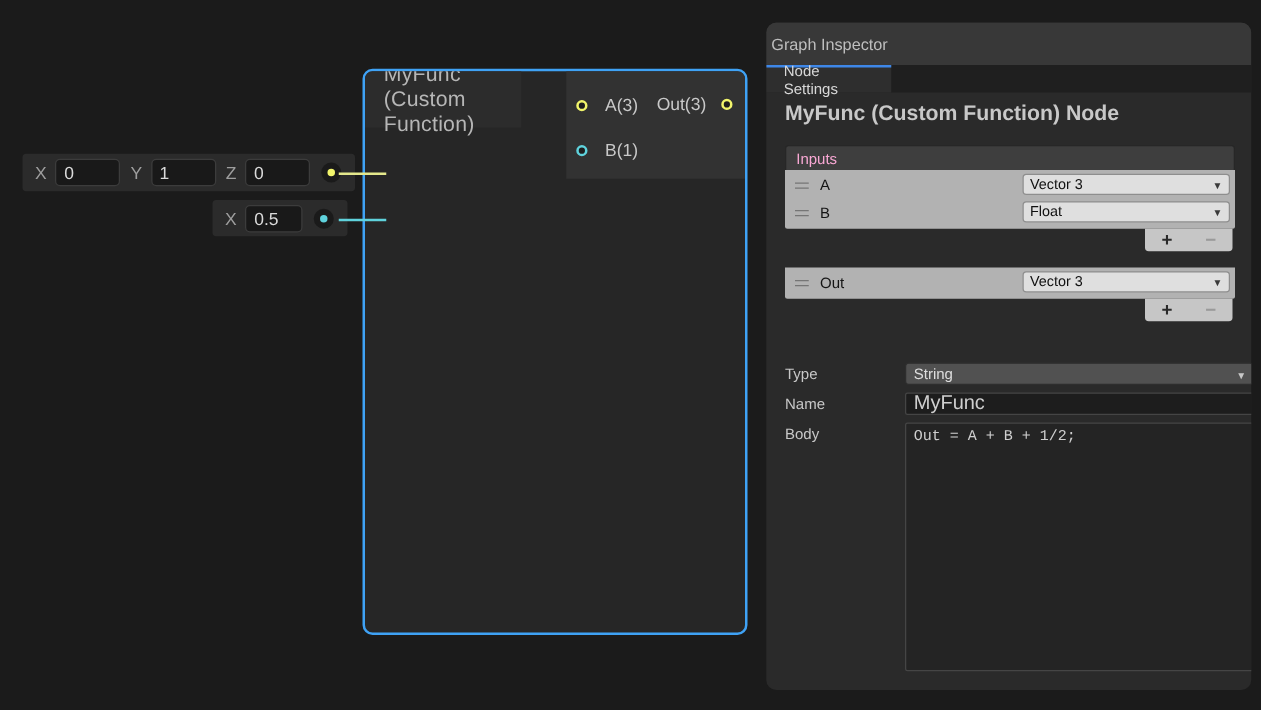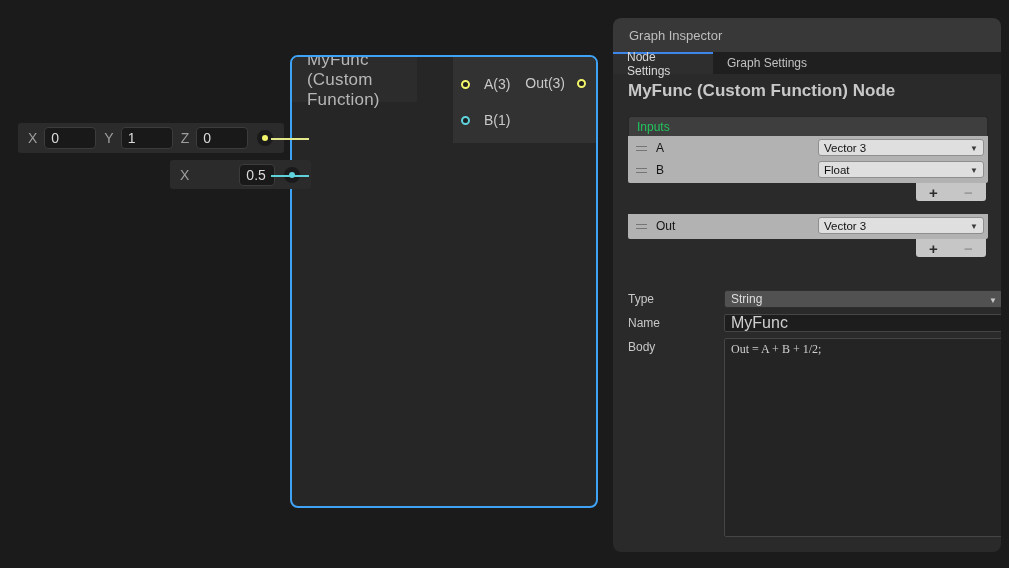--- a/index.html
+++ b/index.html
@@ -64,40 +64,40 @@
   .sg-port-label { color: #c9c9c9; font-size: 14px; }
   .sg-preview { flex: 1; background: #c1ffc3; }
 
   
   .inspector {
     position: absolute; left: 613px; top: 18px; width: 388px; height: 534px;
     background: #2a2a2a; border-radius: 8px; z-index: 2; overflow: hidden;
   }
   .insp-header {
     height: 34px; background: #383838; color: #bebebe; font-size: 13px;
-    display: flex; align-items: center; padding-left: 16px;
+    display: flex; align-items: center; padding-left: 4px;
     border-radius: 8px 8px 0 0;
   }
   .insp-tabs { height: 22px; background: #1f1f1f; display: flex; }
   .insp-tab {
     font-size: 12px; color: #c2c2c2; display: flex; align-items: center;
     justify-content: center; padding: 0 14px; cursor: default;
   }
   .insp-tab.active {
     background: #2e2e2e; color: #d8d8d8; border-top: 2px solid #3e87e8;
   }
   .insp-heading {
     position: absolute; left: 15px; top: 63px;
     color: #c8c8c8; font-size: 17px; font-weight: bold;
   }
 
   .rlist { position: absolute; left: 15px; width: 360px; }
   .rlist-header {
     height: 20px; background: #3e3e3e; border: 1px solid #272727; border-bottom: none;
-    border-radius: 3px 3px 0 0; color: #22c55e; font-size: 12px;
+    border-radius: 3px 3px 0 0; color: #f9a8d4; font-size: 12px;
     display: flex; align-items: center; padding-left: 8px;
   }
   .rlist-body { background: #b2b2b2; border-radius: 0 0 2px 2px; padding: 1px 0 2px 0; }
   .rlist-row { height: 22px; display: flex; align-items: center; padding-left: 8px; position: relative; }
   .drag-handle { width: 11px; height: 5px; border-top: 1px solid #757575; border-bottom: 1px solid #757575; margin-right: 9px; }
   .rlist-row-label { color: #151515; font-size: 12px; }
   .lt-dropdown {
     position: absolute; right: 4px; top: 2px; width: 166px; height: 17px;
     background: #dfdfdf; border: 1px solid #8e8e8e; border-radius: 3px;
     display: flex; align-items: center; font-size: 11.5px; color: #101010;
@@ -124,21 +124,21 @@
   .dk-input {
     position: absolute; left: 96px; top: 0; width: 279px; height: 18px;
     background: #1d1d1d; border: 1px solid #454545; border-radius: 2px;
     color: #cfcfcf; font-size: 16px; padding: 0 6px; outline: none;
     font-family: "Liberation Sans", sans-serif;
   }
   .dk-textarea {
     position: absolute; left: 96px; top: 0; width: 279px; height: 199px;
     background: #242424; border: 1px solid #454545; border-radius: 2px;
     color: #cfcfcf; font-size: 12px; padding: 3px 6px; outline: none;
-    font-family: Liberation Serif, serif; resize: none;
+    font-family: Liberation Mono, monospace; resize: none;
   }
 </style>
 </head>
 <body>
 
 <div class="canvas">
 
   <div class="inline-widget" style="left:18px; top:123px; height:30px;">
     <span class="iw-label" style="margin-left:2px">X</span>
     <input class="iw-field" style="width: 52px;" value="0">
@@ -147,21 +147,21 @@
     <span class="iw-label">Z</span>
     <input class="iw-field" style="width: 52px;" value="0">
     <span class="iw-port">
       <span class="port-socket"></span>
       <span class="port-dot dot-yellow"></span>
     </span>
   </div>
 
   <div class="inline-widget" style="left:170px; top:160px; height:29px;">
     <span class="iw-label" style="margin-left:2px">X</span>
-    <input class="iw-field" style="width: 36px; margin-left: 43px;" value="0.5">
+    <input class="iw-field" style="width: 46px;" value="0.5">
     <span class="iw-port">
       <span class="port-socket"></span>
       <span class="port-dot dot-cyan"></span>
     </span>
   </div>
 
   <div class="wire wire-yellow" style="left:271px; top:138px; width:38px;"></div>
   <div class="wire wire-cyan" style="left:271px; top:175px; width:38px;"></div>
 
   <div class="sg-node">
@@ -185,21 +185,20 @@
         </div>
       </div>
     </div>
     <div class="sg-preview"></div>
   </div>
 
   <div class="inspector">
     <div class="insp-header">Graph Inspector</div>
     <div class="insp-tabs">
       <div class="insp-tab active" style="width:100px">Node Settings</div>
-      <div class="insp-tab">Graph Settings</div>
     </div>
     <div class="insp-heading">MyFunc (Custom Function) Node</div>
 
     <div class="rlist" style="top:98px">
       <div class="rlist-header">Inputs</div>
       <div class="rlist-body">
         <div class="rlist-row">
           <span class="drag-handle"></span>
           <span class="rlist-row-label">A</span>
           <span class="lt-dropdown">

